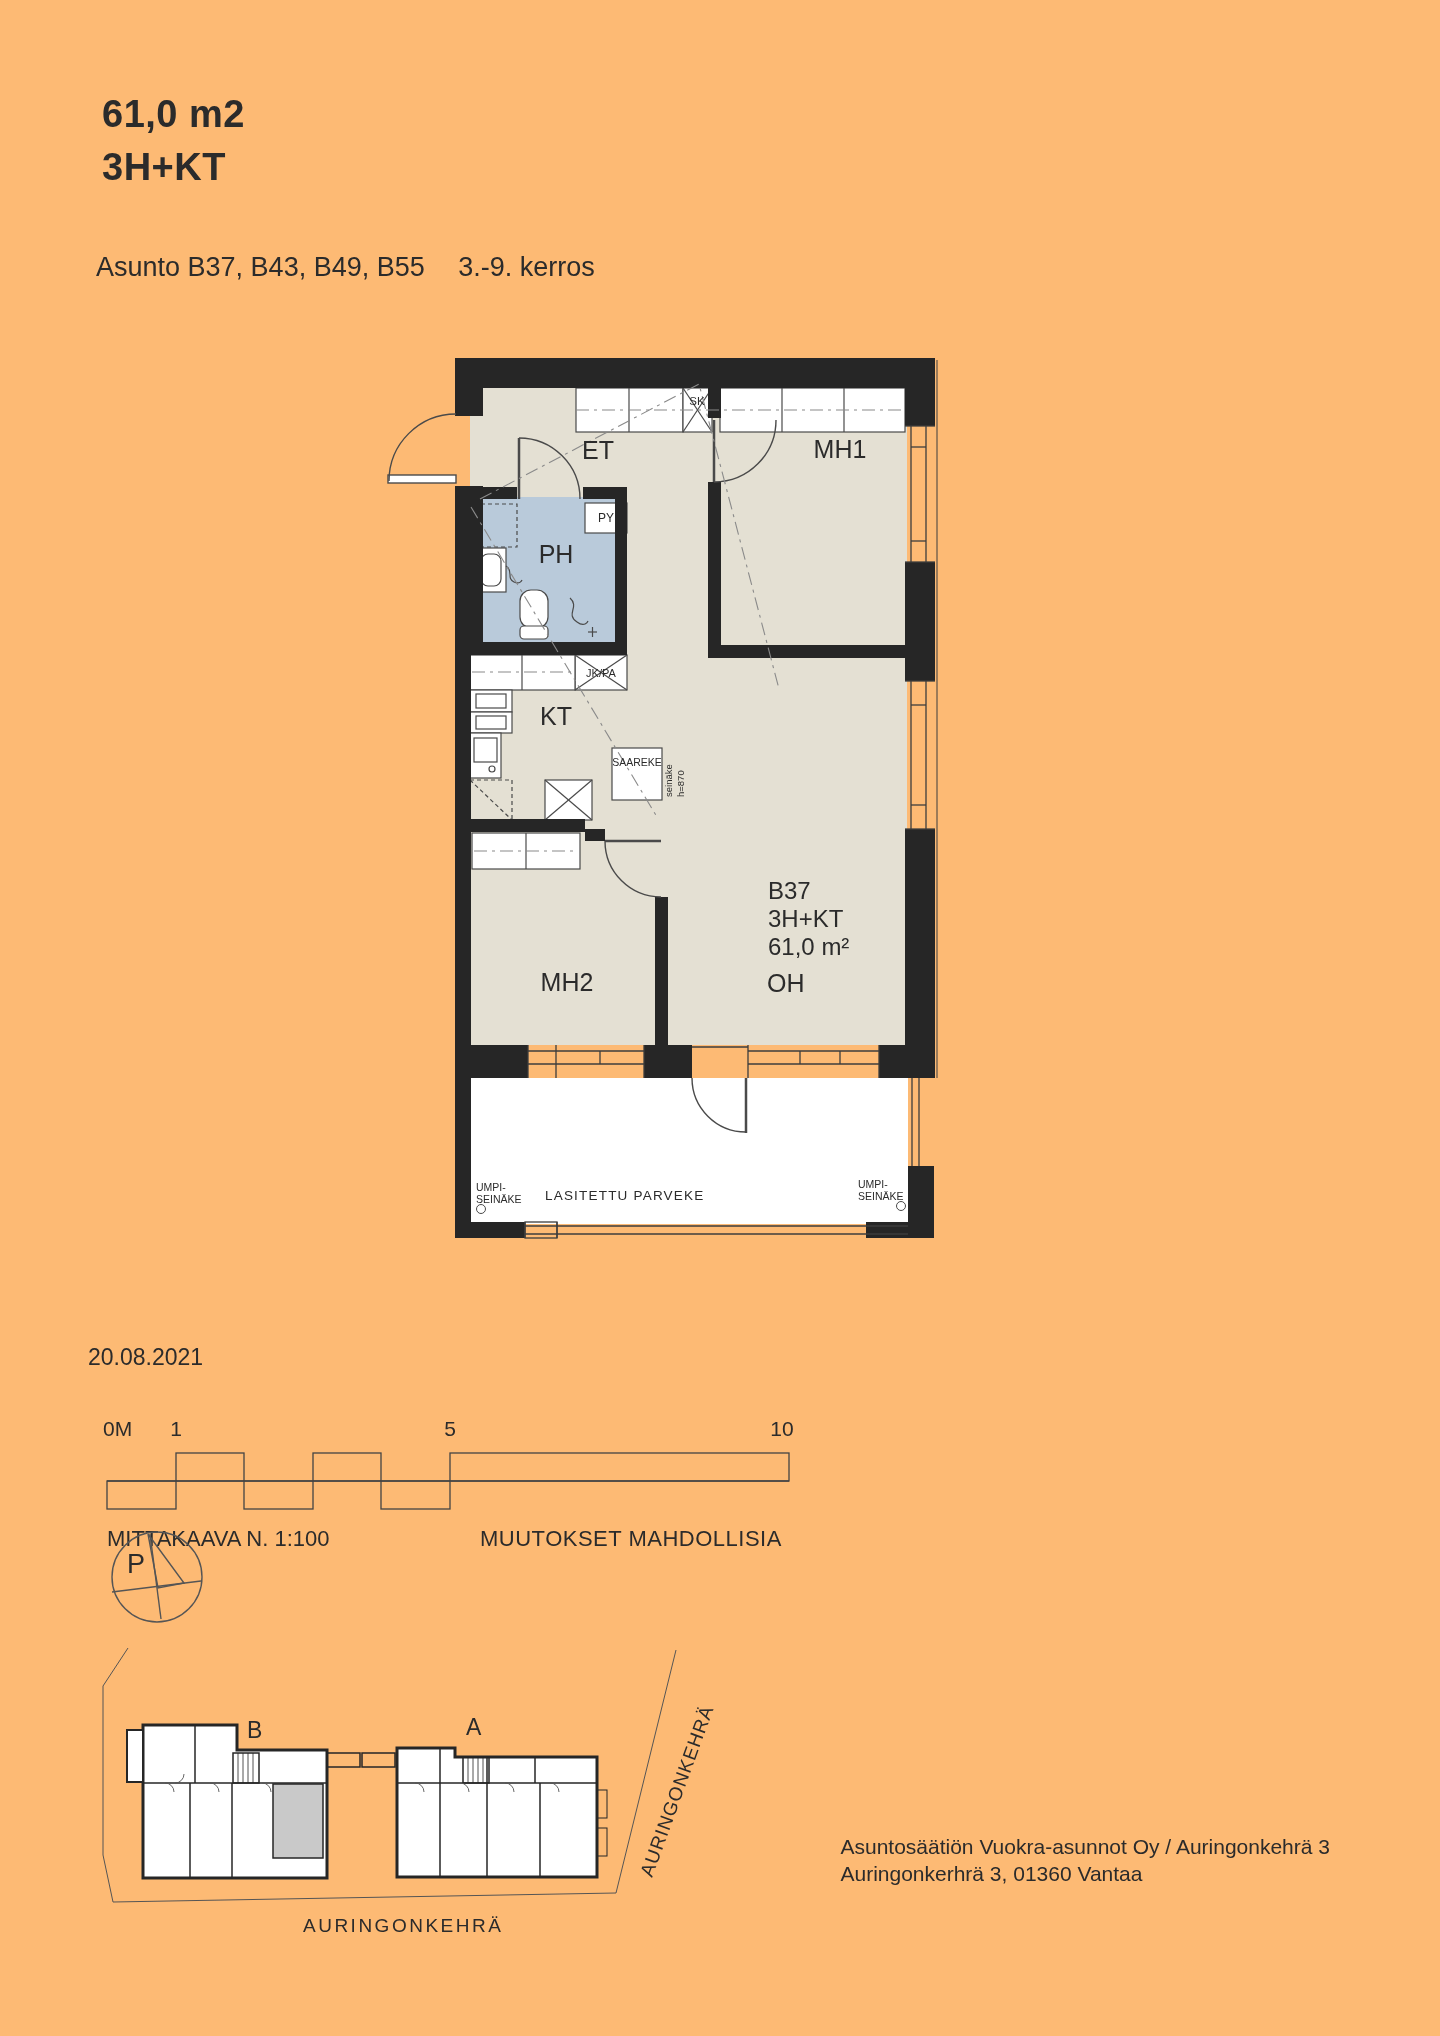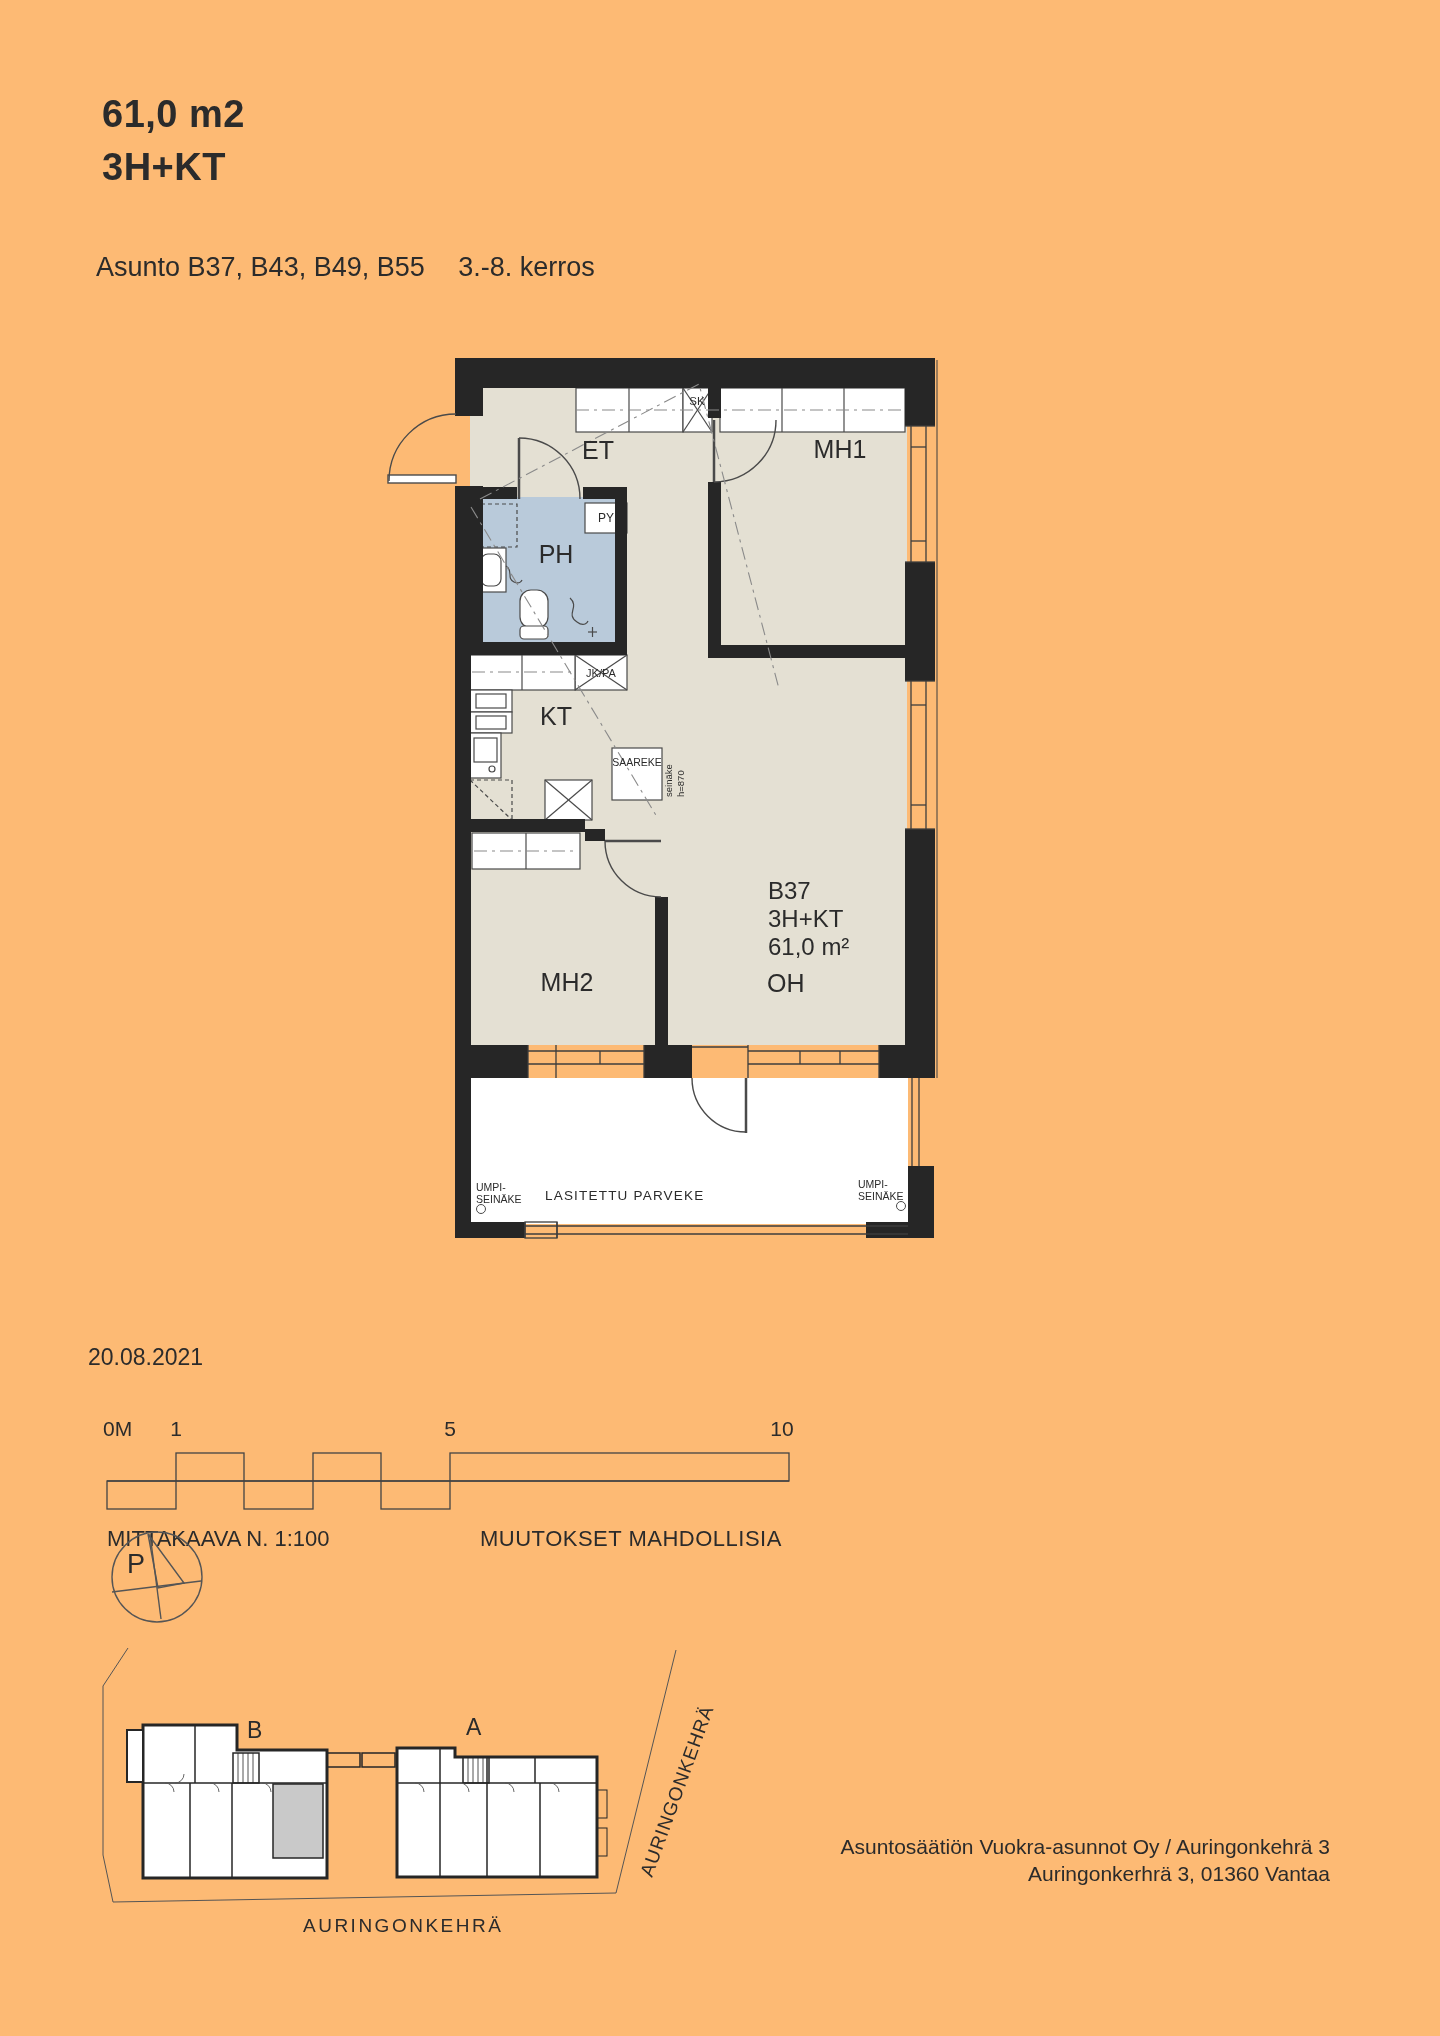--- a/index.html
+++ b/index.html
@@ -5,39 +5,39 @@
   html,body{margin:0;padding:0;background:#fff;}
   .page{position:relative;width:1440px;height:2036px;background:#fdba74;
         font-family:"Liberation Sans",sans-serif;color:#2b2b2b;overflow:hidden;}
   .abs{position:absolute;}
   .title{left:102px;top:88px;font-size:38px;font-weight:bold;line-height:53px;letter-spacing:0.5px;}
   .subtitle{left:96px;top:252px;font-size:27px;}
   .subtitle .floors{margin-left:26px;}
   .date{left:88px;top:1344px;font-size:23px;}
   .scale-note-left{left:107px;top:1526px;font-size:22px;}
   .scale-note-right{left:480px;top:1526px;font-size:22px;letter-spacing:0.5px;}
-  .address{right:110px;top:1833px;font-size:21px;line-height:27px;text-align:right;}
+  .address{right:110px;top:1833px;font-size:21px;line-height:27px;text-align:left;}
   svg{position:absolute;overflow:visible;}
   svg text{font-family:"Liberation Sans",sans-serif;fill:#2b2b2b;}
   .room-label{font-size:25px;}
   .unit-label{font-size:24px;}
   .tiny{font-size:10.5px;}
 </style>
 </head>
 <body>
 
 <div class="page">
 
   <div class="abs title">
     <div>61,0 m2</div>
     <div>3H+KT</div>
   </div>
   <div class="abs subtitle">
     <span>Asunto B37, B43, B49, B55</span>
-    <span class="floors">3.-8. kerros</span>
+    <span class="floors">3.-9. kerros</span>
   </div>
 
   <svg class="abs" style="left:380px;top:350px;" width="580" height="900" viewBox="380 350 580 900">
 
     <g>
       <rect x="470" y="385" width="437" height="660" fill="#e4e0d3"></rect>
       <rect x="471" y="1078" width="437" height="146" fill="#ffffff"></rect>
       <rect x="480" y="497" width="147" height="148" fill="#b9cada"></rect>
     </g>
 

